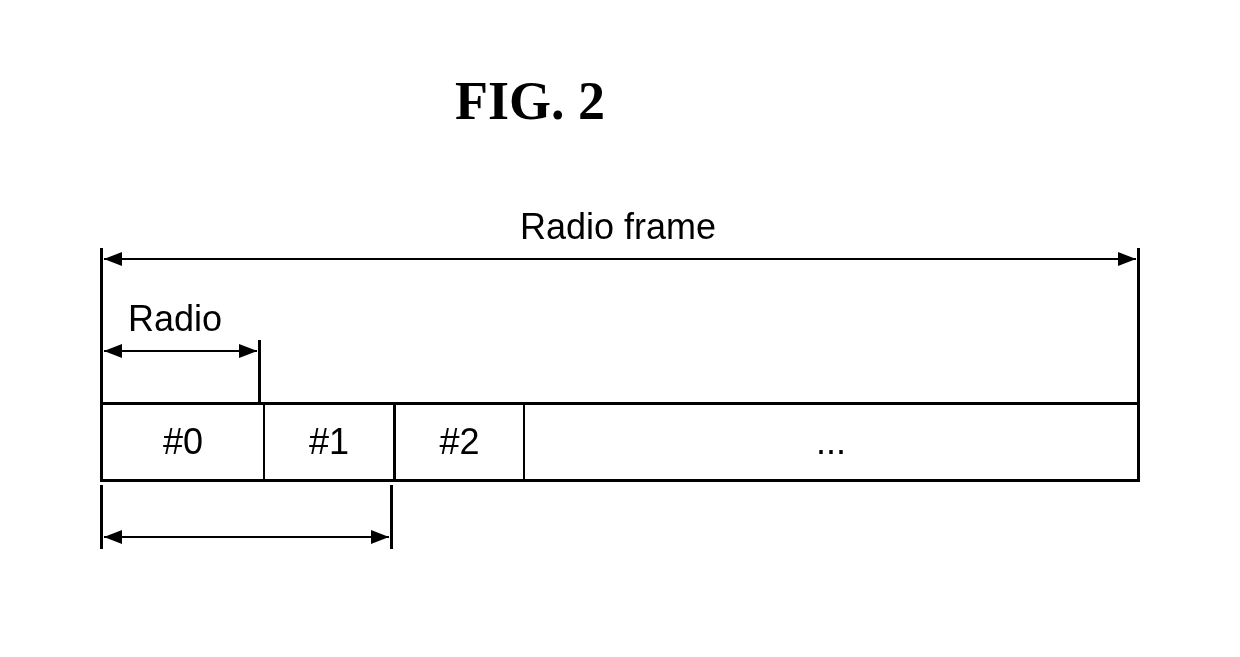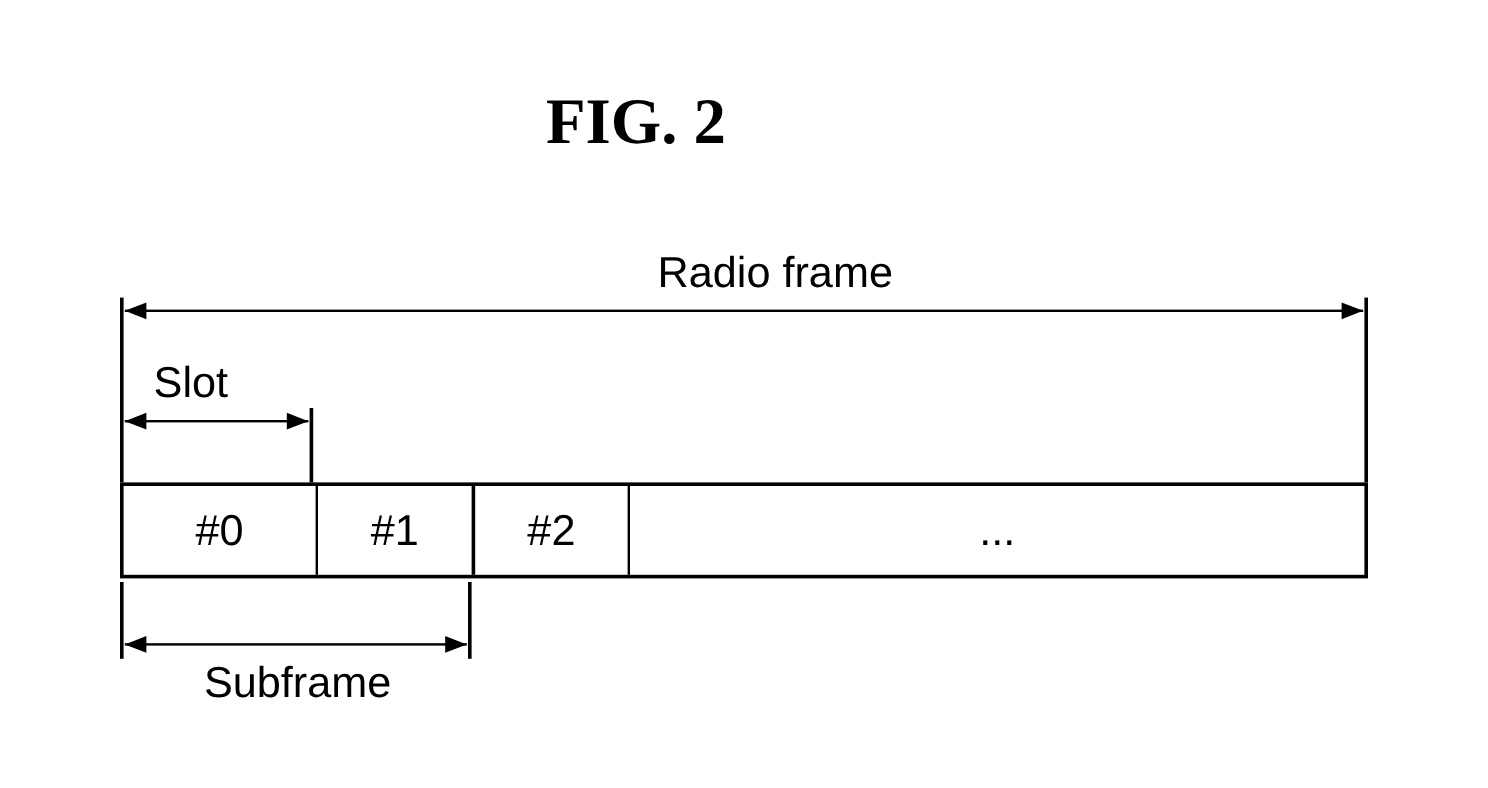--- a/index.html
+++ b/index.html
@@ -85,34 +85,33 @@
     white-space: nowrap;
   }
 </style>
 </head>
 <body>
 
 <div class="stage">
 
   <div class="fig-title">FIG. 2</div>
 
-  <div class="label" style="left:520px; top:206px;margin-left:28px;">Radio frame</div>
+  <div class="label" style="left:520px; top:206px;">Radio frame</div>
   <div class="tick" style="left:100px;  top:248px; height:154px;"></div>
   <div class="tick" style="left:1137px; top:248px; height:154px;"></div>
   <div class="dim" style="left:104px;  top:258px; width:1032px;"></div>
 
-  <div class="label" style="left:128px; top:298px;">Slot</div>
+  <div class="label" style="left:128px; top:298px;">Radio</div>
   <div class="tick" style="left:258px; top:340px; height:62px;"></div>
   <div class="dim" style="left:104px; top:350px; width:153px;"></div>
 
   <div class="slot-row">
     <div class="slot wide">#0</div>
     <div class="slot narrow">#1</div>
     <div class="slot narrow subframe-boundary">#2</div>
     <div class="slot mid">...</div>
   </div>
 
   <div class="tick" style="left:100px; top:485px; height:64px;"></div>
   <div class="tick" style="left:390px; top:485px; height:64px;"></div>
   <div class="dim" style="left:104px; top:536px; width:285px;"></div>
-  <div class="label" style="left:170px; top:548px;">Subframe</div>
 
 </div>
 
 </body></html>

